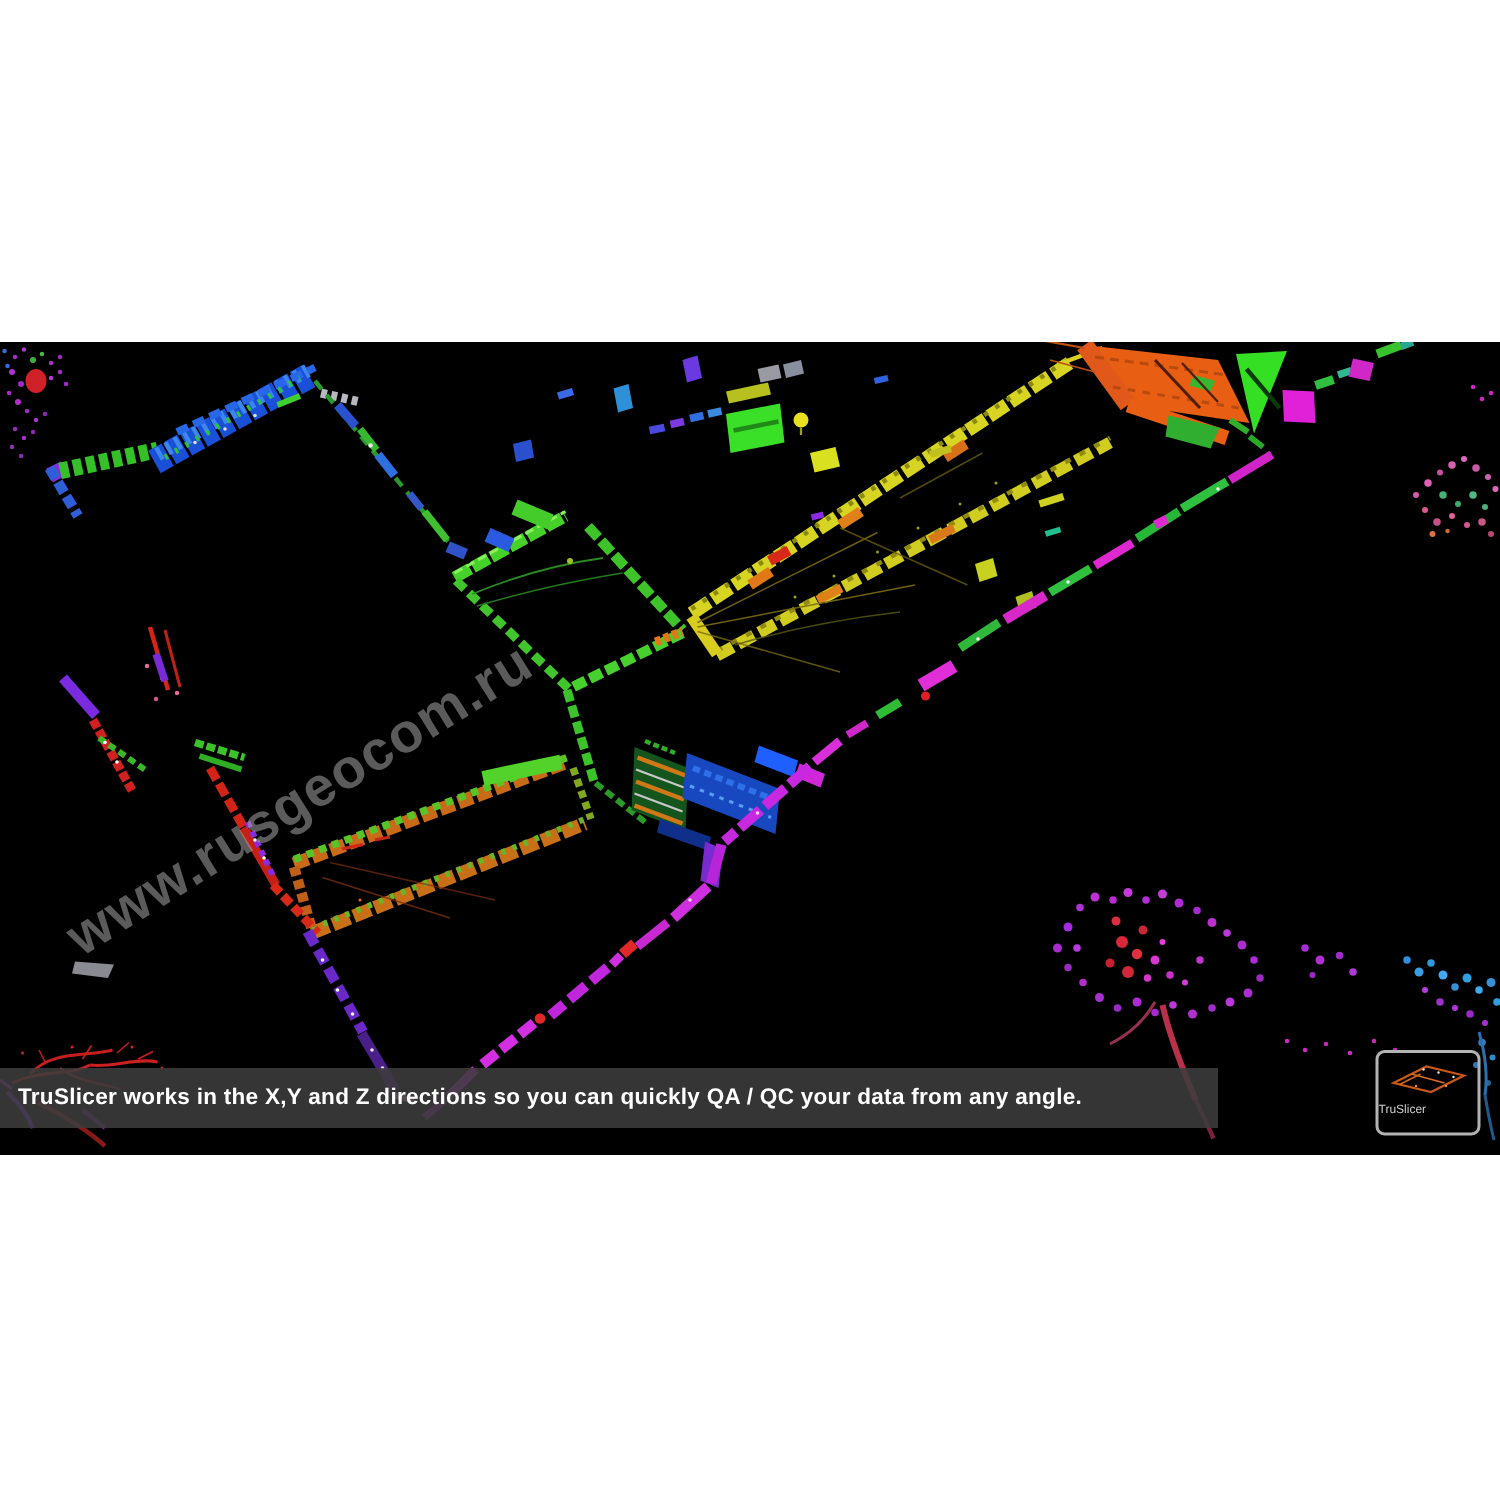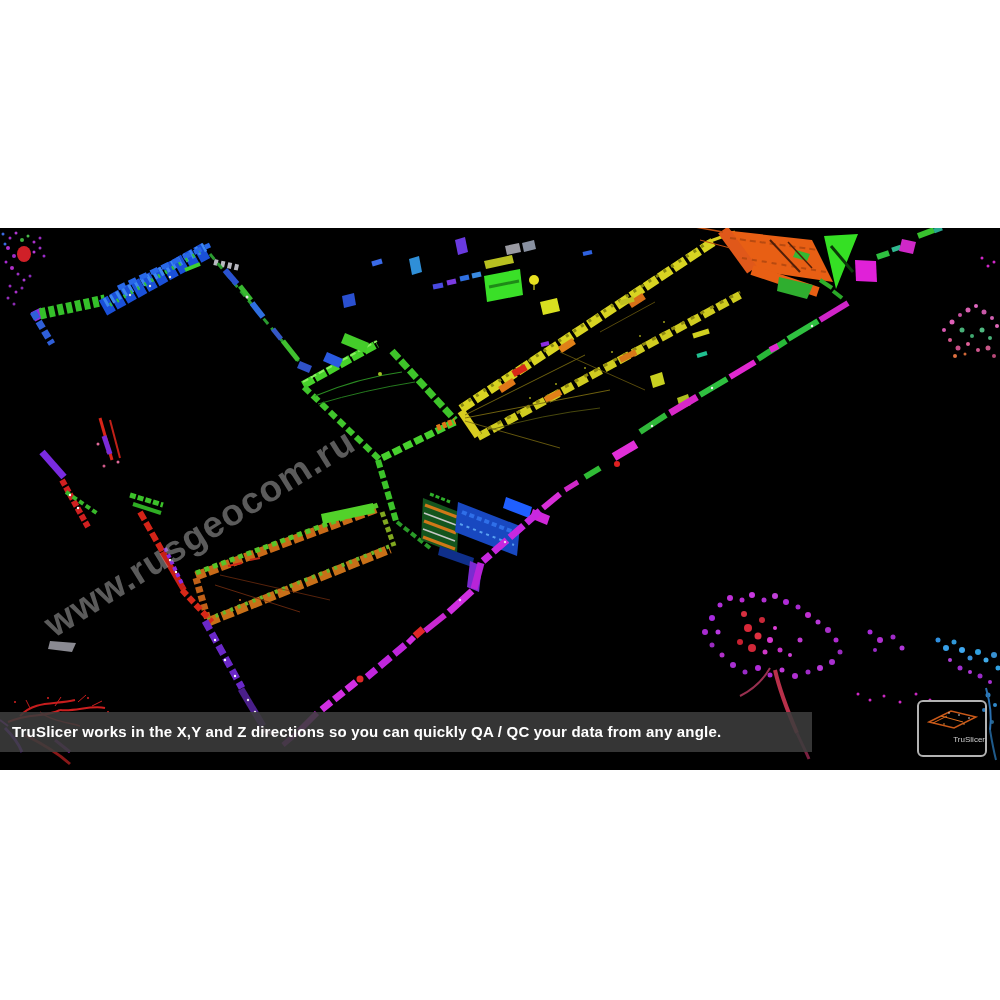--- a/index.html
+++ b/index.html
@@ -13,21 +13,21 @@
              transform:rotate(-32deg);transform-origin:0 50%;
              white-space:nowrap;pointer-events:none;}
   .caption-bar{position:absolute;left:0;top:712px;width:812px;height:40px;
                background:rgba(60,60,60,0.88);z-index:3;}
   .caption-text{color:#ffffff;font-size:15px;font-weight:700;line-height:40px;
                 padding-left:12px;letter-spacing:0.2px;white-space:nowrap;}
   .thumb-box{position:absolute;left:917px;top:700px;width:70px;height:57px;
              border:2px solid #b3b3b3;border-radius:6px;box-sizing:border-box;
              z-index:4;overflow:hidden;cursor:pointer;}
   .thumb-img{display:block;width:66px;height:30px;}
-  .thumb-label{display:block;text-align:right;color:#cfcfcf;font-size:8px;line-height:16px;}
+  .thumb-label{display:block;text-align:left;color:#cfcfcf;font-size:8px;line-height:16px;}
 </style>
 </head>
 <body>
 
 <div class="stage">
 
   <div class="viewer">
     <svg width="1000" height="542" viewBox="0 228 1000 542">
 
       <g>

